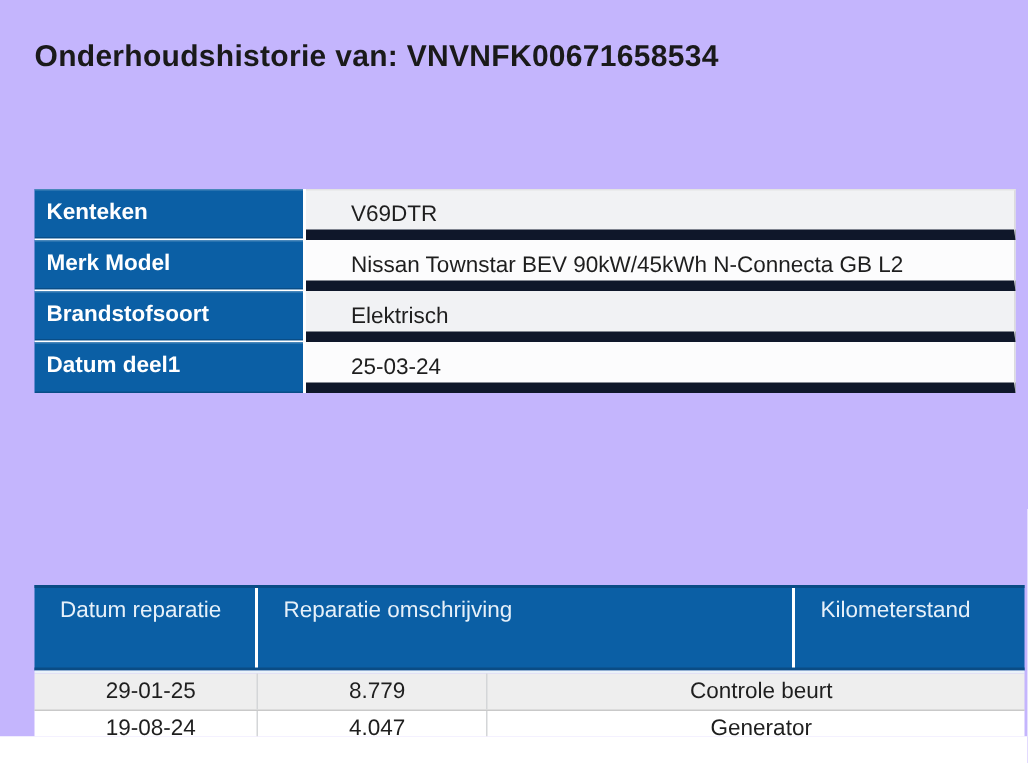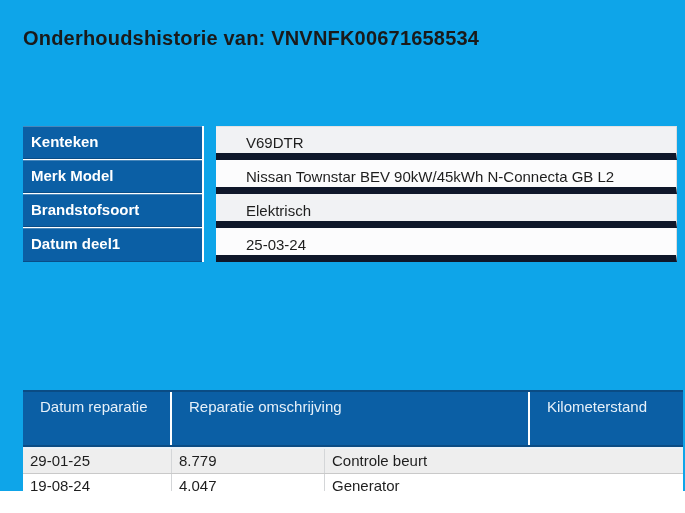--- a/index.html
+++ b/index.html
@@ -5,21 +5,21 @@
   html, body {
     margin: 0;
     padding: 0;
     background: #ffffff;
     font-family: "Liberation Sans", sans-serif;
   }
   .screen {
     position: relative;
     width: 685px;
     height: 491px;
-    background: #0ea5e9;
+    background: #c4b5fd;
     overflow: hidden;
   }
   .page-title {
     position: absolute;
     left: 23px;
     top: 27px;
     font-size: 20px;
     font-weight: bold;
     color: #1a1a1a;
     letter-spacing: 0.2px;
@@ -30,21 +30,20 @@
   .vehicle-table {
     position: absolute;
     left: 23px;
     top: 126px;
     width: 654px;
   }
   .v-row {
     display: flex;
     height: 34px;
     box-sizing: border-box;
-    gap: 12px;
   }
   .v-label {
     width: 181px;
     box-sizing: border-box;
     background: #0b5fa5;
     border-bottom: 1px solid #ffffff;
     border-right: 2px solid #ffffff;
     color: #ffffff;
     font-weight: bold;
     font-size: 15px;
@@ -109,20 +108,21 @@
   .r-row.even { background: #ffffff; }
   .r-cell {
     box-sizing: border-box;
     color: #1e1e1e;
     font-size: 15px;
     line-height: 24px;
     padding-left: 7px;
     border-right: 1px solid #d4d6d8;
     white-space: nowrap;
     overflow: hidden;
+    text-align: center;
   }
   .r-cell:last-child { border-right: none; }
   .col-1 { width: 149px; }
   .col-2 { width: 153px; }
   .col-3 { flex: 1; }
 </style>
 </head>
 <body>
 
 <div class="screen">

